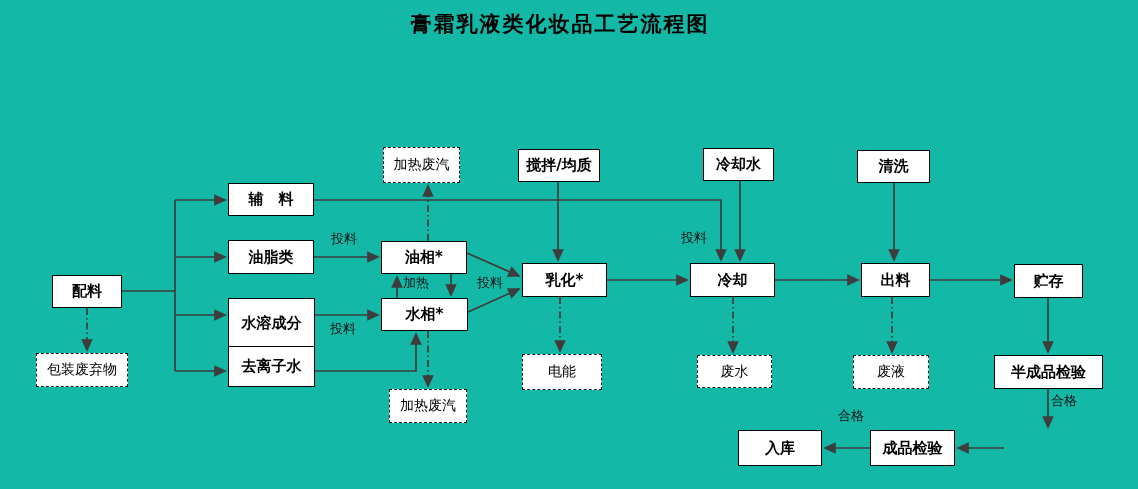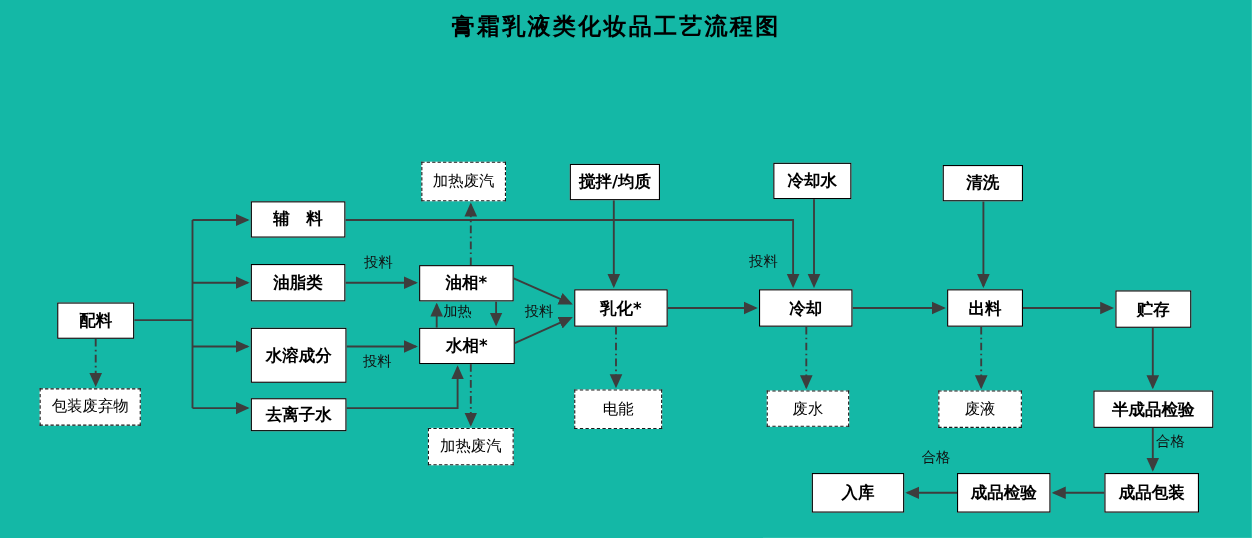--- a/index.html
+++ b/index.html
@@ -80,32 +80,31 @@
       <polyline points="428,331 428,386" class="dashdot" marker-end="url(#arrowhead)"></polyline>
       <polyline points="560,297 560,351" class="dashdot" marker-end="url(#arrowhead)"></polyline>
       <polyline points="733,297 733,352" class="dashdot" marker-end="url(#arrowhead)"></polyline>
       <polyline points="892,297 892,352" class="dashdot" marker-end="url(#arrowhead)"></polyline>
     </svg>
   <div id="diagram-title">膏霜乳液类化妆品工艺流程图</div>
 <div class="node solid" style="left: 52px; top: 275px; width: 70px; height: 33px;"><span>配料</span></div>
     <div class="node solid" style="left: 228px; top: 183px; width: 86px; height: 33px;"><span>辅　料</span></div>
     <div class="node solid" style="left: 228px; top: 240px; width: 86px; height: 34px;"><span>油脂类</span></div>
     <div class="node solid" style="left: 228px; top: 298px; width: 87px; height: 50px;"><span>水溶成分</span></div>
-    <div class="node solid" style="left: 228px; top: 362px; width: 87px; height: 30px;"><span>去离子水</span></div>
+    <div class="node solid" style="left: 228px; top: 346px; width: 87px; height: 41px;"><span>去离子水</span></div>
     <div class="node solid" style="left: 381px; top: 241px; width: 86px; height: 33px;"><span>油相*</span></div>
     <div class="node solid" style="left: 381px; top: 298px; width: 87px; height: 33px;"><span>水相*</span></div>
     <div class="node solid" style="left: 522px; top: 263px; width: 85px; height: 34px;"><span>乳化*</span></div>
     <div class="node solid" style="left: 518px; top: 149px; width: 82px; height: 33px;"><span>搅拌/均质</span></div>
     <div class="node solid" style="left: 703px; top: 148px; width: 71px; height: 33px;"><span>冷却水</span></div>
     <div class="node solid" style="left: 690px; top: 263px; width: 85px; height: 34px;"><span>冷却</span></div>
     <div class="node solid" style="left: 857px; top: 150px; width: 73px; height: 33px;"><span>清洗</span></div>
     <div class="node solid" style="left: 861px; top: 263px; width: 69px; height: 34px;"><span>出料</span></div>
     <div class="node solid" style="left: 1014px; top: 264px; width: 69px; height: 34px;"><span>贮存</span></div>
     <div class="node solid" style="left: 994px; top: 355px; width: 109px; height: 34px;"><span>半成品检验</span></div>
-    <div class="node solid" style="left: 1004px; top: 430px; width: 86px; height: 36px;"><span>成品包装</span></div>
     <div class="node solid" style="left: 870px; top: 430px; width: 85px; height: 36px;"><span>成品检验</span></div>
     <div class="node solid" style="left: 738px; top: 430px; width: 84px; height: 36px;"><span>入库</span></div>
     <div class="node dashed" style="left: 36px; top: 353px; width: 92px; height: 34px;"><span>包装废弃物</span></div>
     <div class="node dashed" style="left: 383px; top: 147px; width: 77px; height: 36px;"><span>加热废汽</span></div>
     <div class="node dashed" style="left: 389px; top: 389px; width: 78px; height: 34px;"><span>加热废汽</span></div>
     <div class="node dashed" style="left: 522px; top: 354px; width: 80px; height: 36px;"><span>电能</span></div>
     <div class="node dashed" style="left: 697px; top: 355px; width: 75px; height: 33px;"><span>废水</span></div>
     <div class="node dashed" style="left: 853px; top: 355px; width: 76px; height: 34px;"><span>废液</span></div>
     <span class="edge-label" style="left: 331px; top: 230px;">投料</span>
     <span class="edge-label" style="left: 330px; top: 320px;">投料</span>

